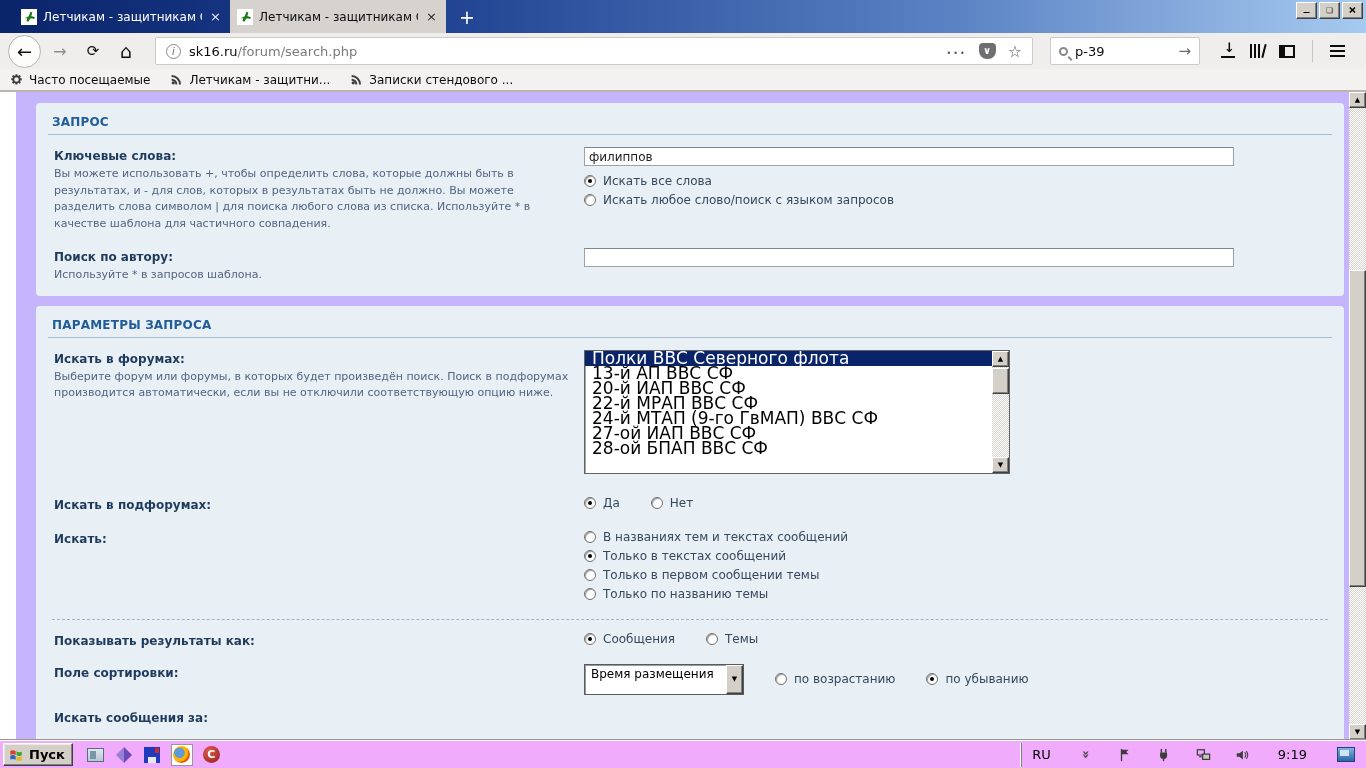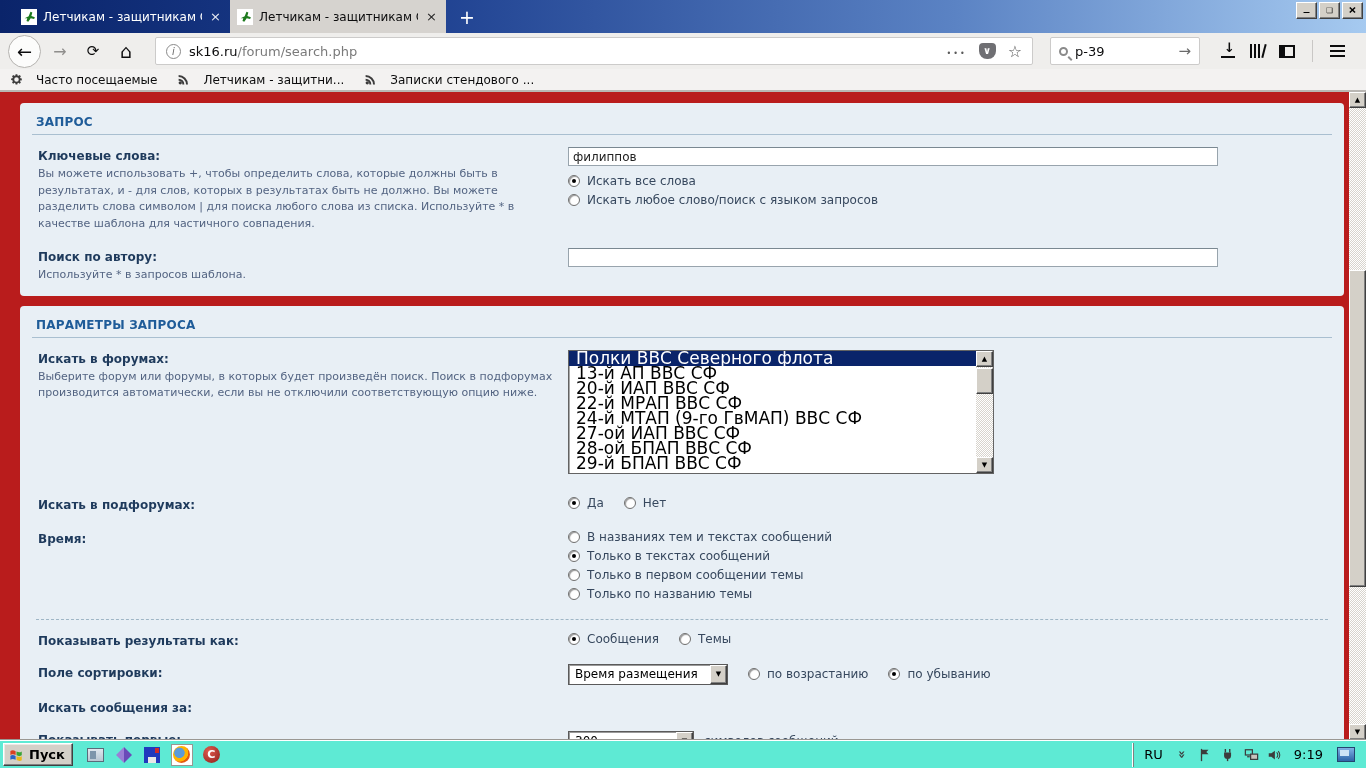--- a/index.html
+++ b/index.html
@@ -54,86 +54,86 @@
   .icon-download::after { content:""; position:absolute; bottom:0; left:0; width:14px; height:2px; background:#0c0c0d; }
   .icon-library { width:14px; height:14px; background:
       linear-gradient(90deg,#0c0c0d 0 2px,transparent 2px 4px,#0c0c0d 4px 6px,transparent 6px 8px,#0c0c0d 8px 10px,transparent 10px); position:relative; }
   .icon-library::after { content:""; position:absolute; right:-1px; top:0; width:2px; height:14px; background:#0c0c0d; transform:rotate(14deg); }
   .icon-sidebar { width:16px; height:13px; border:2px solid #0c0c0d; background:linear-gradient(90deg,#0c0c0d 0 4px,transparent 4px); }
   .icon-hamburger { width:15px; height:12px; background:repeating-linear-gradient(to bottom,#0c0c0d 0 2px,transparent 2px 5px); }
   .toolbar-sep { width:1px; height:22px; background:#c9c7c5; margin:0 2px; }
 
   
   .bookmarksbar { height:23px; flex:0 0 23px; background:#f3f2f1; border-bottom:2px solid #b9b6b2; display:flex; align-items:center; gap:20px; padding:0 10px; font-size:12px; color:#0c0c0d; }
-  .bm { display:flex; align-items:center; gap:13px; }
-
-  
-  .page { position:relative; flex:1; background:#b91c1c; overflow:hidden; font-size:12px; }
+  .bm { display:flex; align-items:center; gap:6px; }
+
+  
+  .page { position:relative; flex:1; background:#c4b5fd; overflow:hidden; font-size:12px;margin-left:16px; }
   .page-inner { position:absolute; left:0; top:0; right:17px; bottom:0; }
   .panel { margin:0 5px 0 20px; background:#e8eff5; border-radius:4px; padding:6px 12px 12px 12px; }
   .panel-query { margin-top:11px; }
   .panel-params { margin-top:10px; }
   .sec-title { color:#1f5c99; font-weight:bold; font-size:12px; padding:6px 4px 5px 4px; border-bottom:1px solid #a9bfd0; letter-spacing:.2px; }
   .row { display:flex; align-items:flex-start; }
   .row-left { width:522px; padding-left:6px; flex:0 0 522px; }
   .row-right { flex:1; padding-left:14px; }
   .fld-label { font-weight:bold; color:#1e3a5c; font-size:12px; line-height:1.5; }
   .fld-desc { color:#536482; font-size:11px; line-height:1.5; margin-top:1px; }
   .text-input { width:650px; height:19px; border:1px solid #98a4ad; border-top-color:#7a8891; background:#fff; font-size:12px; padding:1px 4px; font-family:inherit; color:#222; }
   .radio-line { display:flex; align-items:center; gap:7px; color:#37485e; font-size:12px; margin-top:5px; }
   .radio { width:12px; height:12px; flex:0 0 12px; border-radius:50%; background:#fff; border:1px solid #6f6f6f; box-shadow:inset 1px 1px 1px rgba(0,0,0,.4); position:relative; }
   .radio.checked::after { content:""; position:absolute; left:3px; top:3px; width:4px; height:4px; border-radius:50%; background:#000; }
-  .inline-opts { display:flex; align-items:center; gap:20px; }
+  .inline-opts { display:flex; align-items:center; gap:31px; }
   .inline-opts .radio-line { margin-top:0; }
 
   
   .listbox { width:426px; height:124px; background:#fff; border:1px solid #636363; box-shadow:inset 1px 1px 0 #a8a8a8; position:relative; overflow:hidden; }
   .lb-item { height:15px; line-height:15px; font-size:17px; color:#000; padding-left:7px; white-space:nowrap; }
   .lb-item.child { }
   .lb-item.selected { background:#0a246a; color:#fff; }
   .lb-scroll { position:absolute; right:0; top:0; bottom:0; width:17px; background-image:linear-gradient(45deg,#fff 25%,transparent 25% 75%,#fff 75%),linear-gradient(45deg,#fff 25%,#d8d4cd 25% 75%,#fff 75%); background-size:2px 2px; background-position:0 0,1px 1px; }
   .sb-btn { position:absolute; left:0; width:17px; height:16px; background:#d4d0c8; border:1px solid; border-color:#fff #404040 #404040 #fff; box-shadow:inset -1px -1px 0 #808080; display:flex; align-items:center; justify-content:center; font-size:7px; color:#000; }
   .sb-up { top:0; } .sb-down { bottom:0; }
   .sb-up::before { content:"\25B2"; } .sb-down::before { content:"\25BC"; }
   .lb-thumb { position:absolute; left:0; top:17px; width:17px; height:26px; background:#d4d0c8; border:1px solid; border-color:#fff #404040 #404040 #fff; box-shadow:inset -1px -1px 0 #808080; }
 
   .dashed-sep { border-top:1px dashed #9fb6c6; margin:18px 4px 12px 4px; }
 
   
-  .select { display:inline-flex; align-items:stretch; border:1px solid #5a5a5a; box-shadow:inset 1px 1px 0 #9a9a9a; background:#fff; height:21px; font-size:12px; vertical-align:middle; }
+  .select { display:inline-flex; align-items:stretch; border:1px solid #5a5a5a; box-shadow:inset 1px 1px 0 #9a9a9a; background:#fff; height:31px; font-size:12px; vertical-align:middle; }
   .select .val { padding:2px 6px 0 6px; color:#000; white-space:nowrap; flex:1; }
   .select .arrow { width:17px; background:#d4d0c8; border:1px solid; border-color:#fff #404040 #404040 #fff; box-shadow:inset -1px -1px 0 #808080; display:flex; align-items:center; justify-content:center; font-size:7px; color:#000; }
   .select .arrow::before { content:"\25BC"; }
   .sel-sort { width:160px; } .sel-period { width:88px; } .sel-first { width:126px; }
 
   .gap14 { margin-top:14px; } .gap16 { margin-top:16px; } .gap22 { margin-top:22px; }
   .suffix-text { color:#37485e; font-size:12px; margin-left:10px; }
 
   
   .page-scrollbar { position:absolute; right:0; top:0; bottom:0; width:17px; background-image:linear-gradient(45deg,#fff 25%,transparent 25% 75%,#fff 75%),linear-gradient(45deg,#fff 25%,#d8d4cd 25% 75%,#fff 75%); background-size:2px 2px; background-position:0 0,1px 1px; }
   .ps-thumb { position:absolute; left:0; top:178px; width:17px; height:317px; background:#d4d0c8; border:1px solid; border-color:#fff #404040 #404040 #fff; box-shadow:inset -1px -1px 0 #808080; }
 
   
-  .taskbar { height:28px; flex:0 0 28px; background:#5eead4; border-top:1px solid #fff; box-shadow:0 -1px 0 #9a9792; display:flex; align-items:center; padding:8px 3px; position:relative; }
+  .taskbar { height:28px; flex:0 0 28px; background:#f0abfc; border-top:1px solid #fff; box-shadow:0 -1px 0 #9a9792; display:flex; align-items:center; padding:8px 3px; position:relative; }
   .start-btn { height:23px; display:flex; align-items:center; gap:5px; padding:0 7px 0 5px; background:#d4d0c8; border:1px solid; border-color:#fff #404040 #404040 #fff; box-shadow:inset -1px -1px 0 #808080,inset 1px 1px 0 #ece9e5; font-weight:bold; font-size:13px; color:#000; }
   .quicklaunch { display:flex; align-items:center; gap:10px; margin-left:14px; }
   .ql { width:18px; height:18px; display:flex; align-items:center; justify-content:center; }
   .ql-desktop { width:17px; height:14px; border:1px solid #5a6b7a; background:linear-gradient(#dfe7ee,#b8c6d2); position:relative; }
   .ql-desktop::before { content:""; position:absolute; left:2px; top:2px; width:6px; height:8px; background:#7d95ab; }
   .ql-media { display:flex; align-items:center; }
   .tri-l { width:0; height:0; border-top:8px solid transparent; border-bottom:8px solid transparent; border-right:8px solid #9a7fd6; }
   .tri-r { width:0; height:0; border-top:8px solid transparent; border-bottom:8px solid transparent; border-left:8px solid #6a4bb8; }
   .ql-floppy { width:16px; height:16px; background:#2139bd; position:relative; }
   .ql-floppy::before { content:""; position:absolute; left:4px; bottom:0; width:8px; height:6px; background:#e8e8e8; }
   .ql-floppy::after { content:""; position:absolute; right:1px; top:1px; width:4px; height:5px; background:#cf2a2a; }
   .ql-ff-box { width:22px; height:22px; background:#fff; border:1px solid #9a9792; display:flex; align-items:center; justify-content:center; }
   .ql-firefox { width:17px; height:17px; border-radius:50%; background:radial-gradient(circle at 38% 40%, #5b9bd9 0 33%, #ffb300 38% 58%, #e4590f 62% 100%); }
   .ql-cc { width:17px; height:17px; border-radius:50%; background:radial-gradient(circle at 35% 30%, #e05a4e, #8c1f1a); color:#fff; font-weight:bold; font-size:11px; display:flex; align-items:center; justify-content:center; }
   .ql-cc::before { content:"C"; }
-  .tray { margin-left:auto; display:flex; align-items:center; gap:8px; height:24px; padding:0 8px 0 10px; border-left:1px solid #808080; box-shadow:-1px 0 0 #fff; font-size:13px; color:#000; }
+  .tray { margin-left:auto; display:flex; align-items:center; gap:24px; height:24px; padding:0 8px 0 10px; border-left:1px solid #808080; box-shadow:-1px 0 0 #fff; font-size:13px; color:#000; }
   .lang-ind { font-size:13px; color:#000; margin-right:4px; }
   .tray-icon { width:15px; height:15px; display:flex; align-items:center; justify-content:center; color:#3c3c3c; }
   .icon-chevron-up { font-size:13px; font-weight:bold; transform:rotate(90deg); }
   .icon-chevron-up::before { content:"\00BB"; }
   .tray svg { display:block; }
   .clock { font-size:13px; margin-left:4px; }
   .show-desk { width:18px; height:15px; background:linear-gradient(#7fb2e5,#2f64a8); border:1px solid #23456f; margin-left:6px; position:relative; }
   .show-desk::before { content:""; position:absolute; left:2px; top:2px; width:9px; height:6px; background:#cfe4f7; }
 </style>
 </head>
@@ -267,21 +267,20 @@
           </div>
           <div class="row-right">
             <div class="listbox">
               <div class="lb-item selected">Полки ВВС Северного флота</div>
               <div class="lb-item child">13-й АП ВВС СФ</div>
               <div class="lb-item child">20-й ИАП ВВС СФ</div>
               <div class="lb-item child">22-й МРАП ВВС СФ</div>
               <div class="lb-item child">24-й МТАП (9-го ГвМАП) ВВС СФ</div>
               <div class="lb-item child">27-ой ИАП ВВС СФ</div>
               <div class="lb-item child">28-ой БПАП ВВС СФ</div>
-              <div class="lb-item child">29-й БПАП ВВС СФ</div>
               <div class="lb-scroll">
                 <span class="sb-btn sb-up"></span>
                 <span class="lb-thumb"></span>
                 <span class="sb-btn sb-down"></span>
               </div>
             </div>
           </div>
         </div>
 
         <div class="row gap22">
@@ -297,21 +296,21 @@
               <span class="radio-line">
                 <span class="radio"></span>
                 <span>Нет</span>
               </span>
             </div>
           </div>
         </div>
 
         <div class="row gap16">
           <div class="row-left">
-            <div class="fld-label">Время:</div>
+            <div class="fld-label">Искать:</div>
           </div>
           <div class="row-right">
             <div class="radio-line" style="margin-top:0;">
               <span class="radio"></span>
               <span>В названиях тем и текстах сообщений</span>
             </div>
             <div class="radio-line">
               <span class="radio checked"></span>
               <span>Только в текстах сообщений</span>
             </div>

